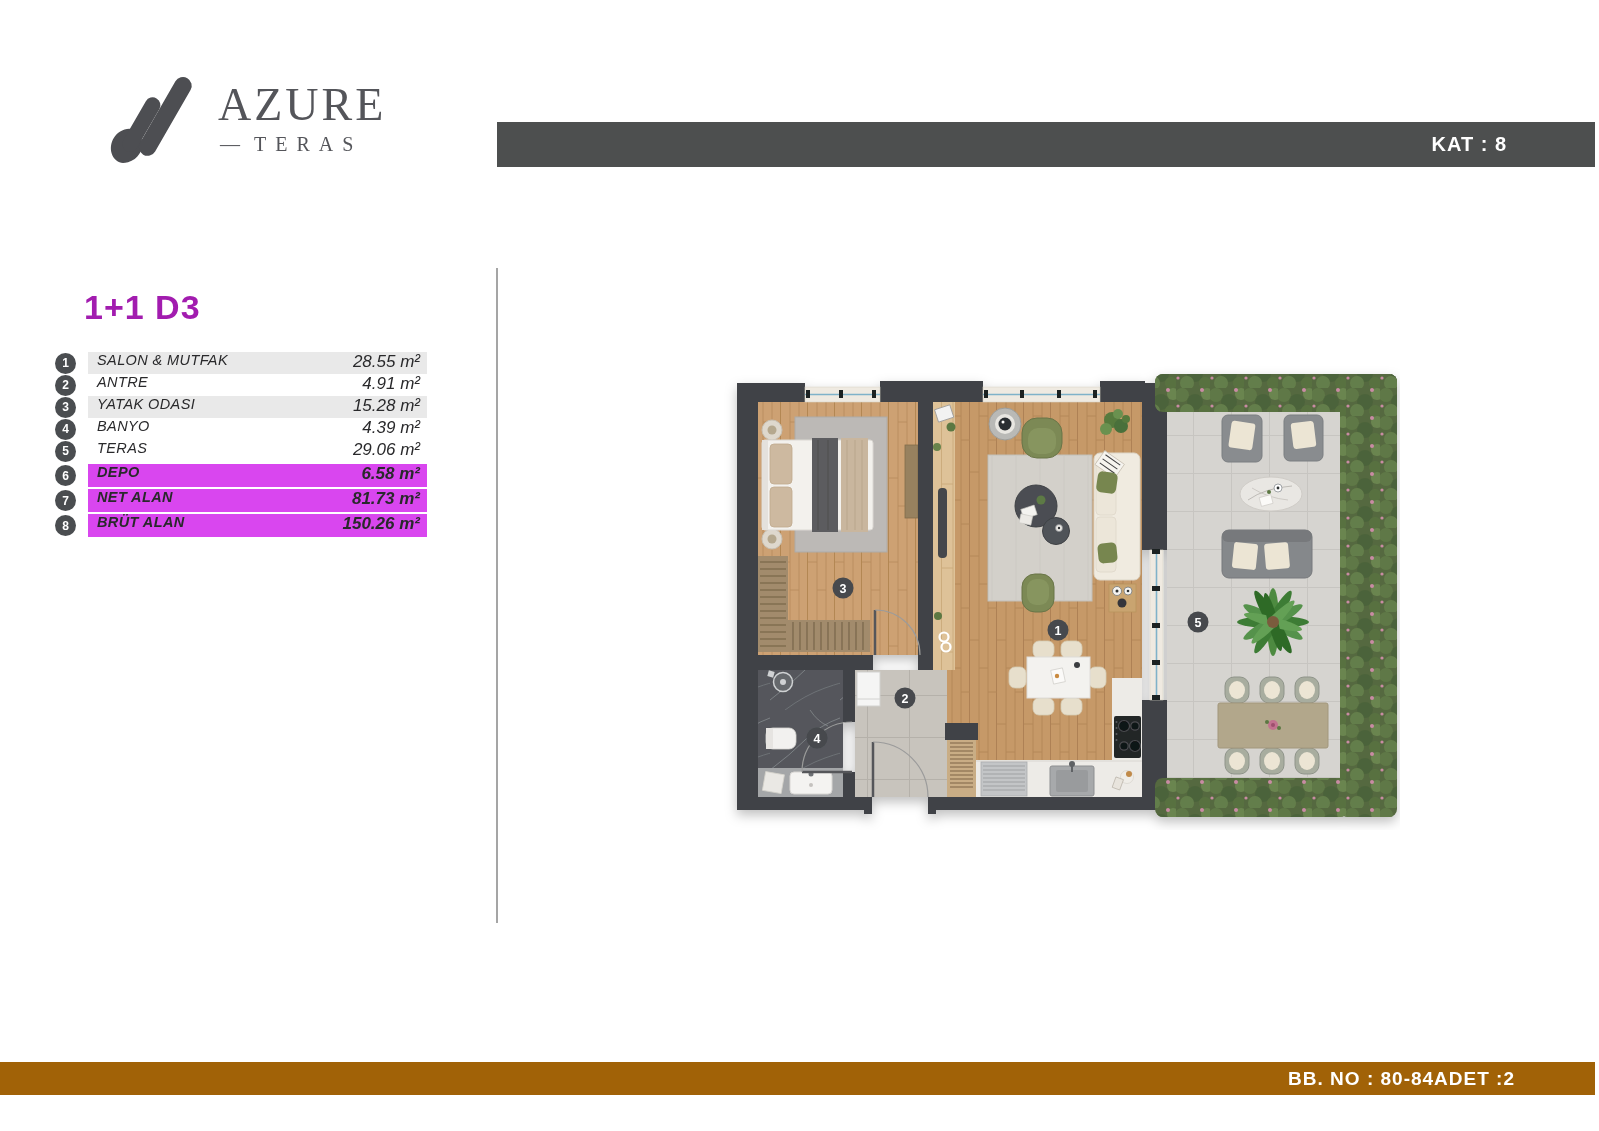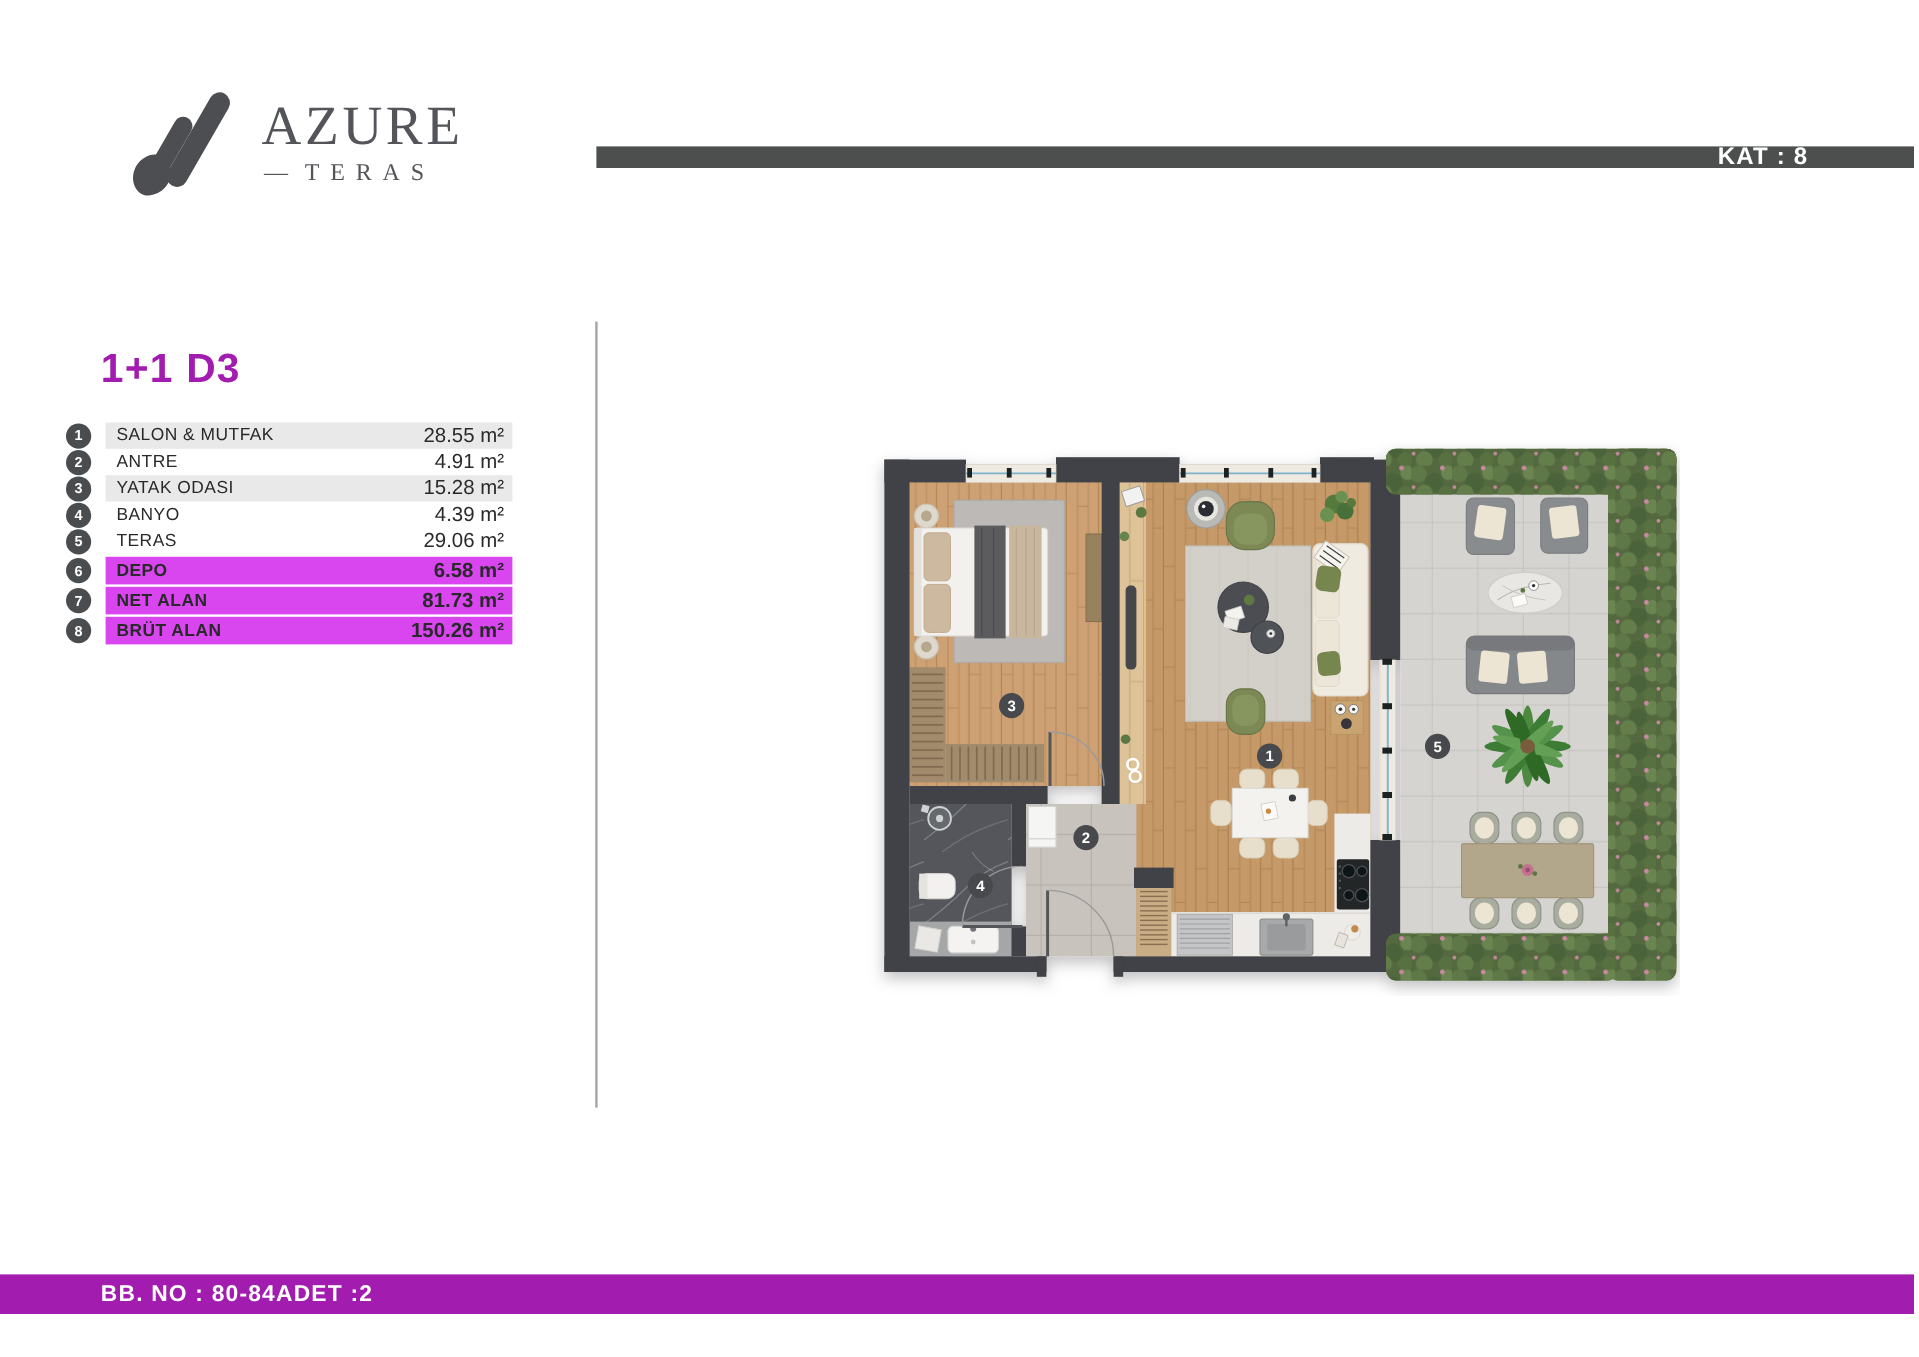--- a/index.html
+++ b/index.html
@@ -11,41 +11,41 @@
   .logo-icon{width:92px;height:96px;}
   .logo-text{display:flex;flex-direction:column;}
   .brand-name{font-family:"Liberation Serif",serif;font-size:46px;color:#54555a;
               letter-spacing:3px;line-height:1;}
   .brand-sub{display:flex;align-items:center;gap:14px;margin-top:6px;padding-left:2px;
              font-family:"Liberation Serif",serif;color:#54555a;}
   .brand-dash{font-size:20px;line-height:1;}
   .brand-tag{font-size:20px;letter-spacing:9px;line-height:1;}
 
   
-  .kat-bar{position:absolute;left:497px;right:4px;top:122px;height:18px;background:#4d4f4f;
+  .kat-bar{position:absolute;left:497px;right:4px;top:122px;height:45px;background:#4d4f4f;
            color:#ffffff;font-size:20px;font-weight:bold;letter-spacing:1px;
            display:flex;align-items:center;justify-content:flex-end;padding-right:88px;box-sizing:border-box;}
-  .footer-bar{position:absolute;left:0;right:4px;top:1062px;height:33px;background:#a21caf;
+  .footer-bar{position:absolute;left:0;right:4px;top:1062px;height:33px;background:#a16207;
            color:#ffffff;font-size:19px;font-weight:bold;letter-spacing:1px;
-           display:flex;align-items:center;justify-content:flex-start;
+           display:flex;align-items:center;justify-content:flex-end;
            padding:0 80px 0 84px;box-sizing:border-box;}
 
   
   .divider{position:absolute;left:496px;top:268px;width:2px;height:655px;background:#a5a5a5;}
 
   
   .unit-title{position:absolute;left:84px;top:288px;font-size:34px;font-weight:bold;color:#a21caf;
               letter-spacing:1px;}
   .rooms{position:absolute;left:55px;top:352px;width:372px;}
   .row{display:flex;align-items:center;height:22px;color:#29292b;}
   .row.gap{margin-top:2px;height:23px;}
   .num{width:21px;height:21px;border-radius:50%;background:#4a4d50;color:#ffffff;
        font-size:12px;font-weight:bold;display:flex;align-items:center;justify-content:center;flex:none;}
-  .band{flex:1;margin-left:12px;height:100%;display:flex;align-items:center;
-        justify-content:space-between;padding:0 7px 0 9px;}
+  .band{flex:1;margin-left:12px;height:100%;display:flex;
+        justify-content:space-between;padding:0 7px 0 9px;font-style:italic;}
   .shade{background:#e9e9e9;}
   .shade2{background:#d946ef;}
   .lbl{font-size:14.5px;letter-spacing:0.4px;}
   .val{font-size:17px;}
   .row.bold .lbl,.row.bold .val{font-weight:bold;}
 
   
   .plan{position:absolute;left:700px;top:360px;width:700px;height:470px;}
   .badge-num{fill:#ffffff;font-family:"Liberation Sans",sans-serif;font-size:12.5px;
              font-weight:bold;text-anchor:middle;}

